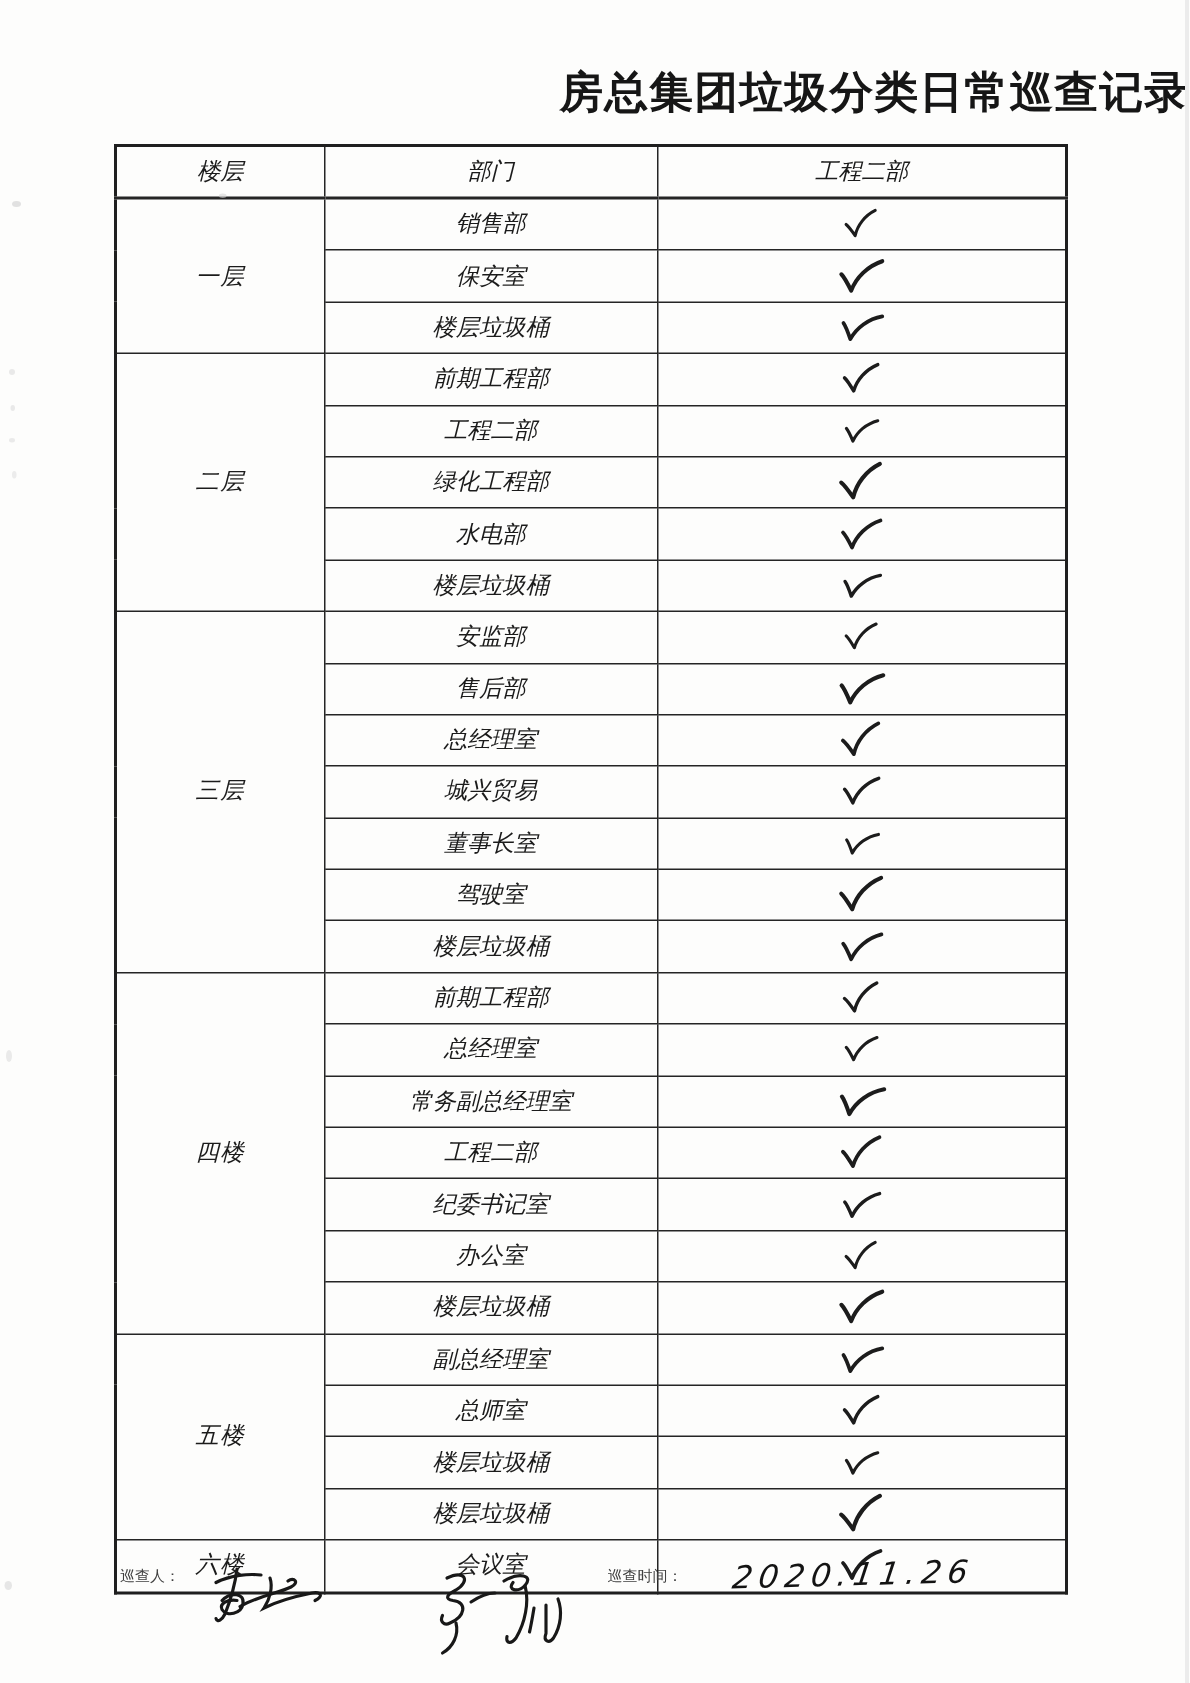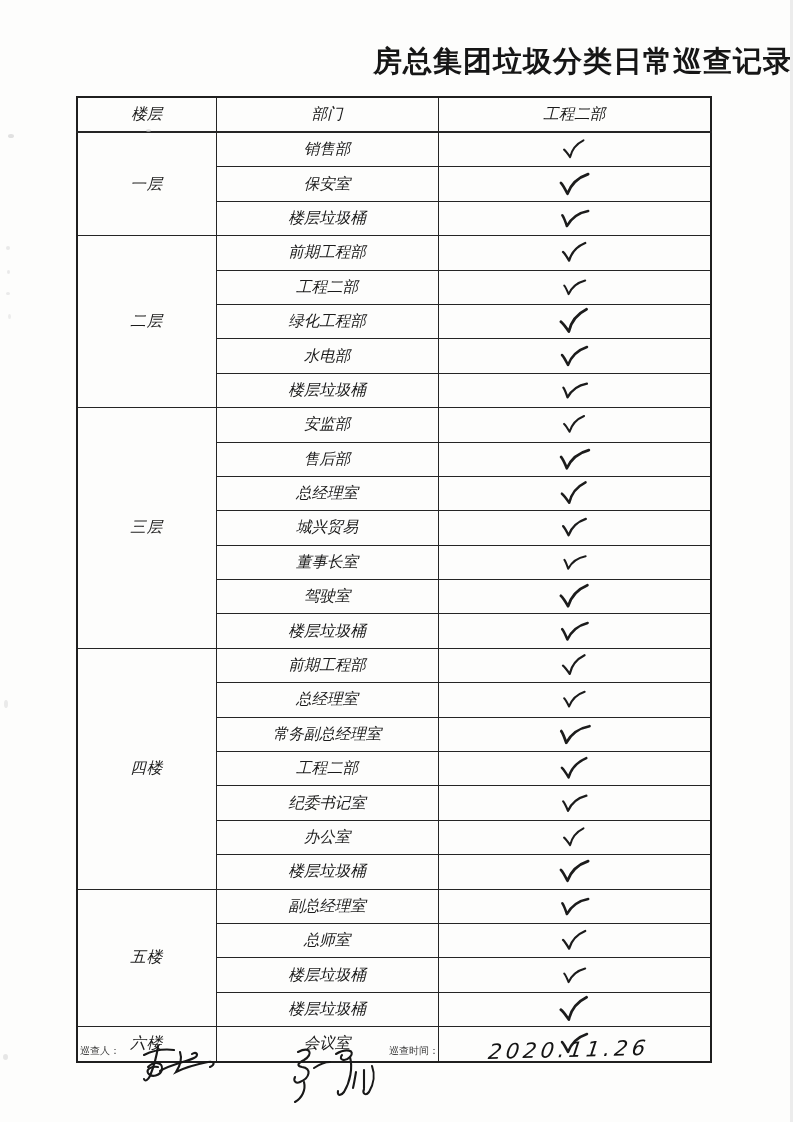--- a/index.html
+++ b/index.html
@@ -294,21 +294,21 @@
       <path d="M20 38 C22 46 18 54 11 58"></path>
       <path d="M30 24 C36 20 42 18 46 18"></path>
       <path d="M52 10 C62 4 72 6 66 13 C61 18 54 16 58 11"></path>
       <path d="M66 13 C69 24 66 38 60 48 C57 52 53 52 54 47"></path>
       <path d="M72 28 C71 34 70 40 69 44"></path>
       <path d="M80 26 C80 32 80 38 80 44"></path>
       <path d="M88 22 C91 30 90 40 85 48 C82 52 78 50 80 45"></path>
     </g>
   </svg>
 
-  <span class="footer-label" style="left:389px; top:1044px;">巡查时间：</span>
+  <span class="footer-label" style="left:405px; top:1044px;">巡查时间：</span>
 
   <span class="hand-date">2020.11.26</span>
 
   <div class="artifact" style="left:8px; top:134px; width:6px; height:4px; background:#cfcfcf; opacity:.6;"></div>
   <div class="artifact" style="left:146px; top:129px; width:5px; height:3px; background:#d6d6d6; opacity:.6;"></div>
   <div class="artifact" style="left:6px; top:246px; width:4px; height:4px; background:#dcdcdc; opacity:.6;"></div>
   <div class="artifact" style="left:7px; top:270px; width:3px; height:4px; background:#dcdcdc; opacity:.6;"></div>
   <div class="artifact" style="left:6px; top:292px; width:4px; height:3px; background:#dedede; opacity:.6;"></div>
   <div class="artifact" style="left:8px; top:314px; width:3px; height:5px; background:#dedede; opacity:.55;"></div>
   <div class="artifact" style="left:4px; top:700px; width:4px; height:8px; background:#d8d8d8; opacity:.5;"></div>

